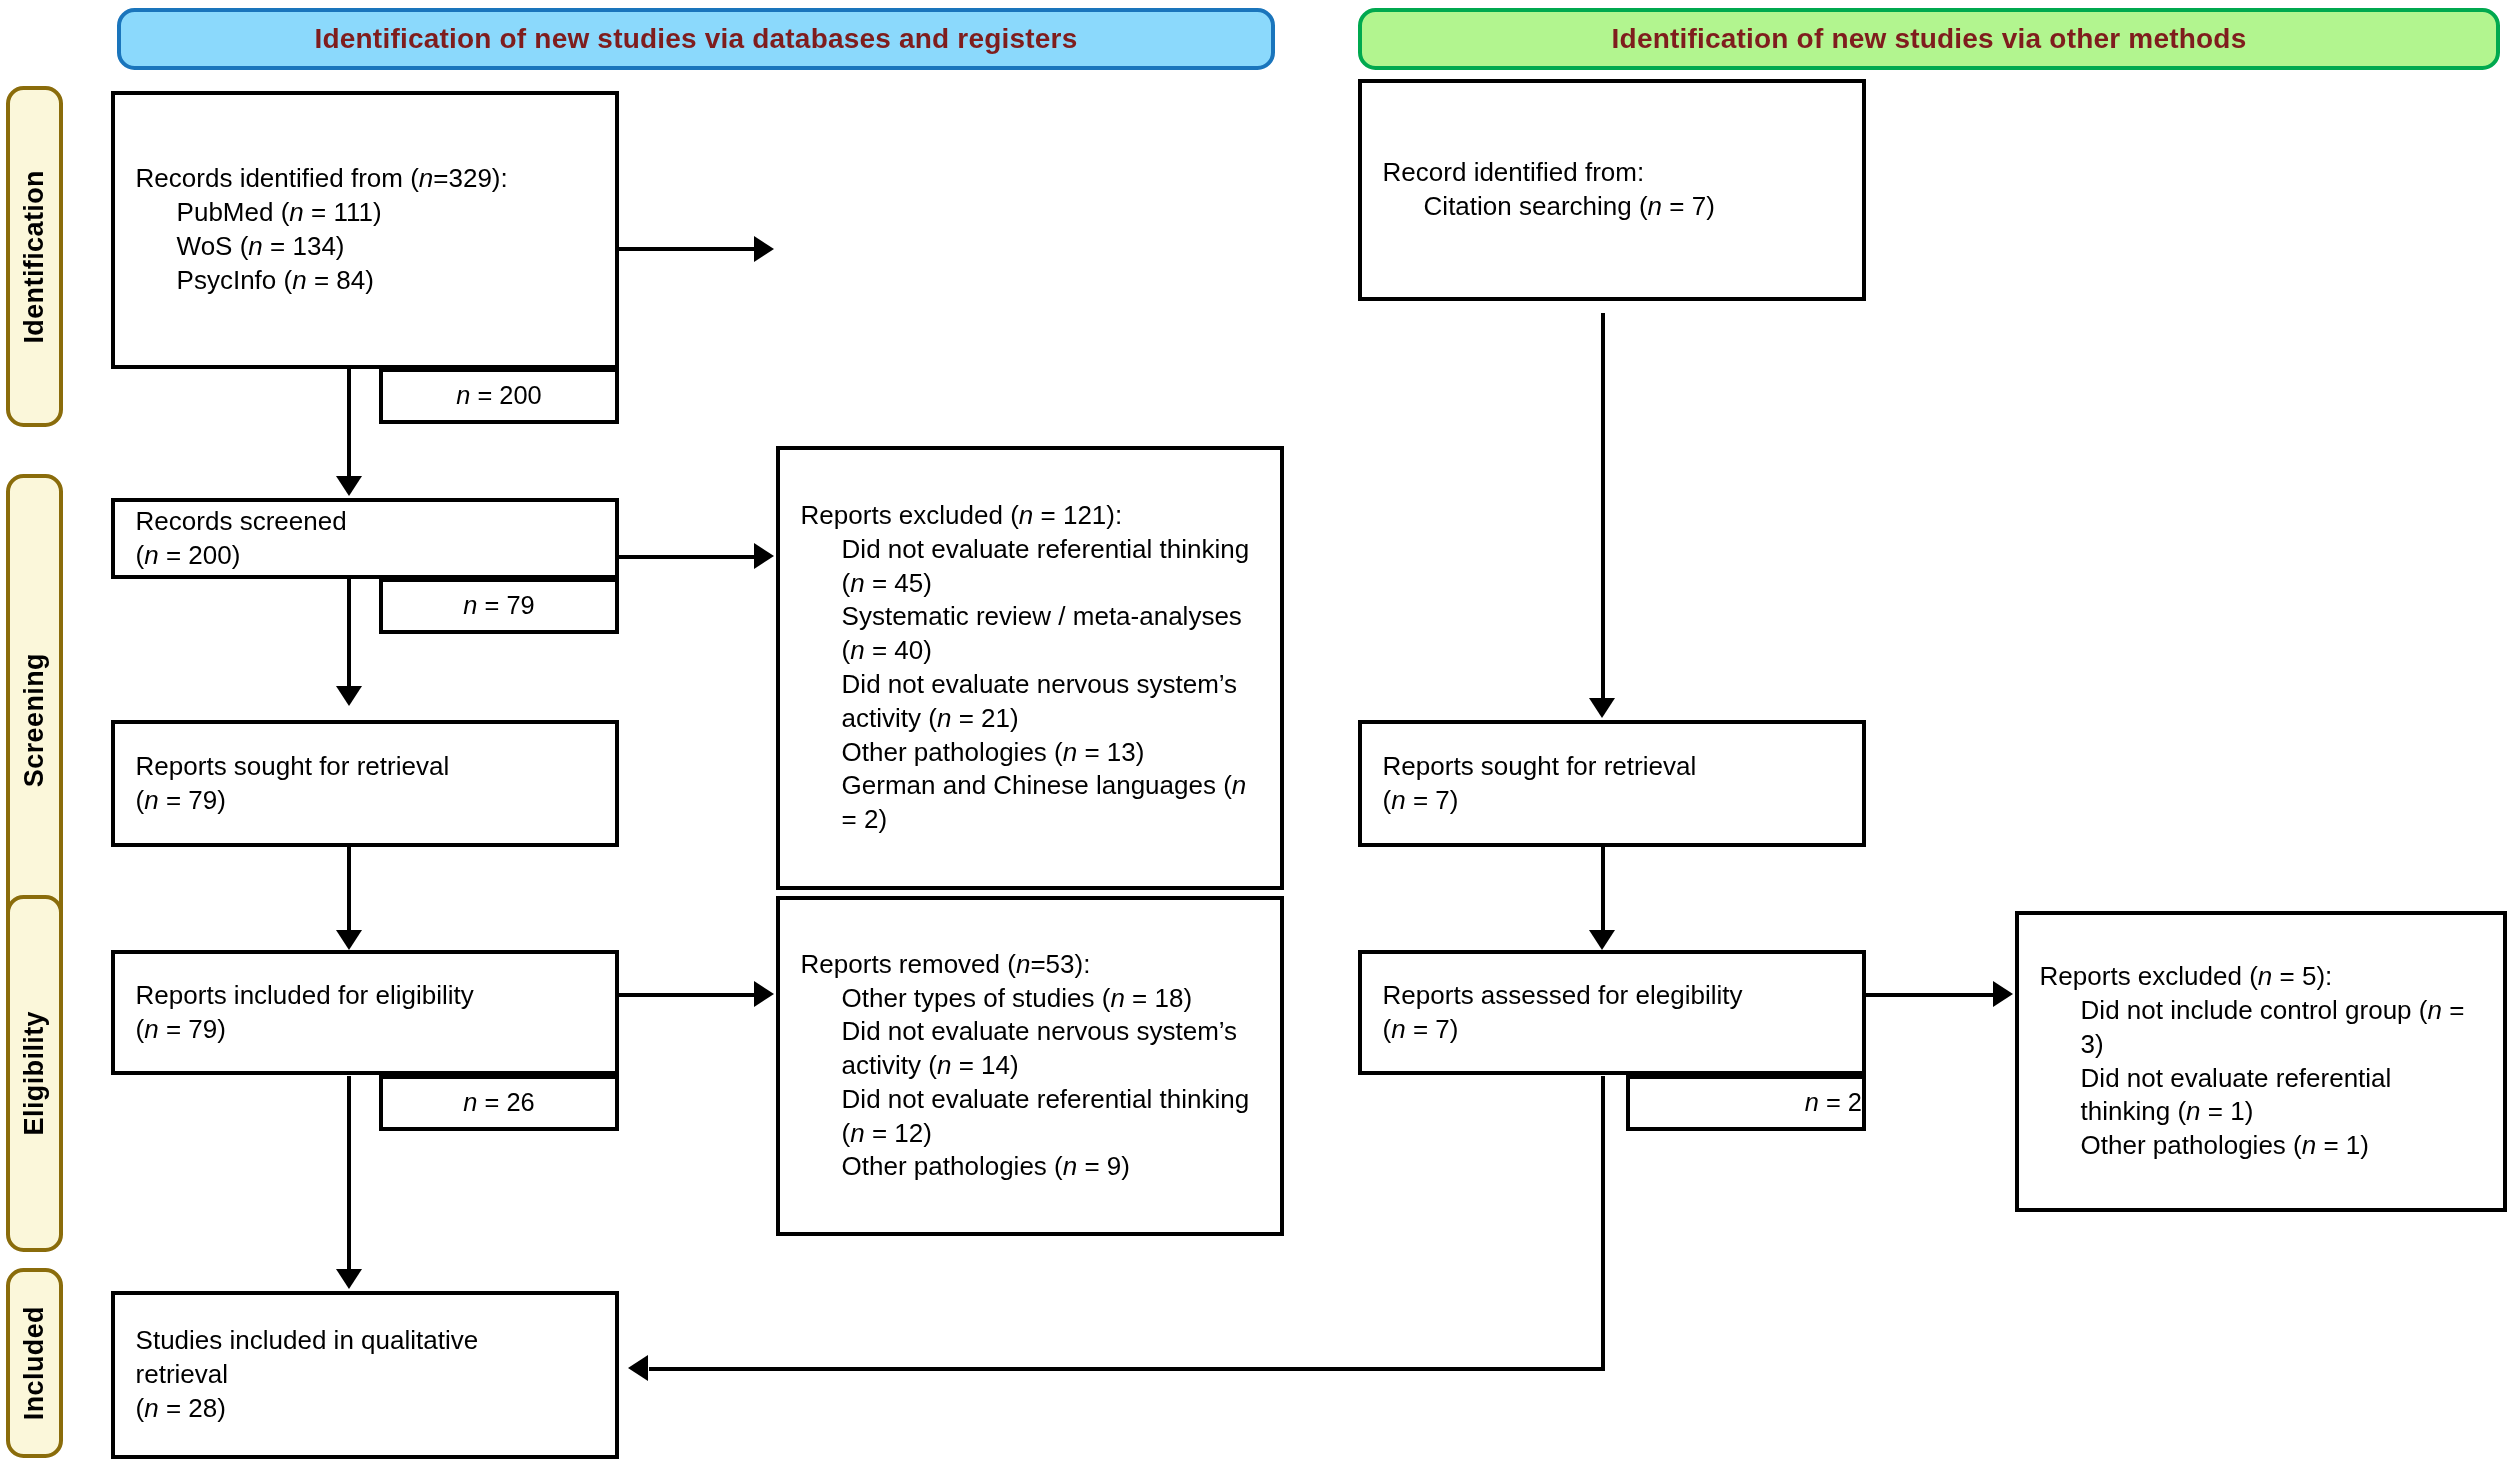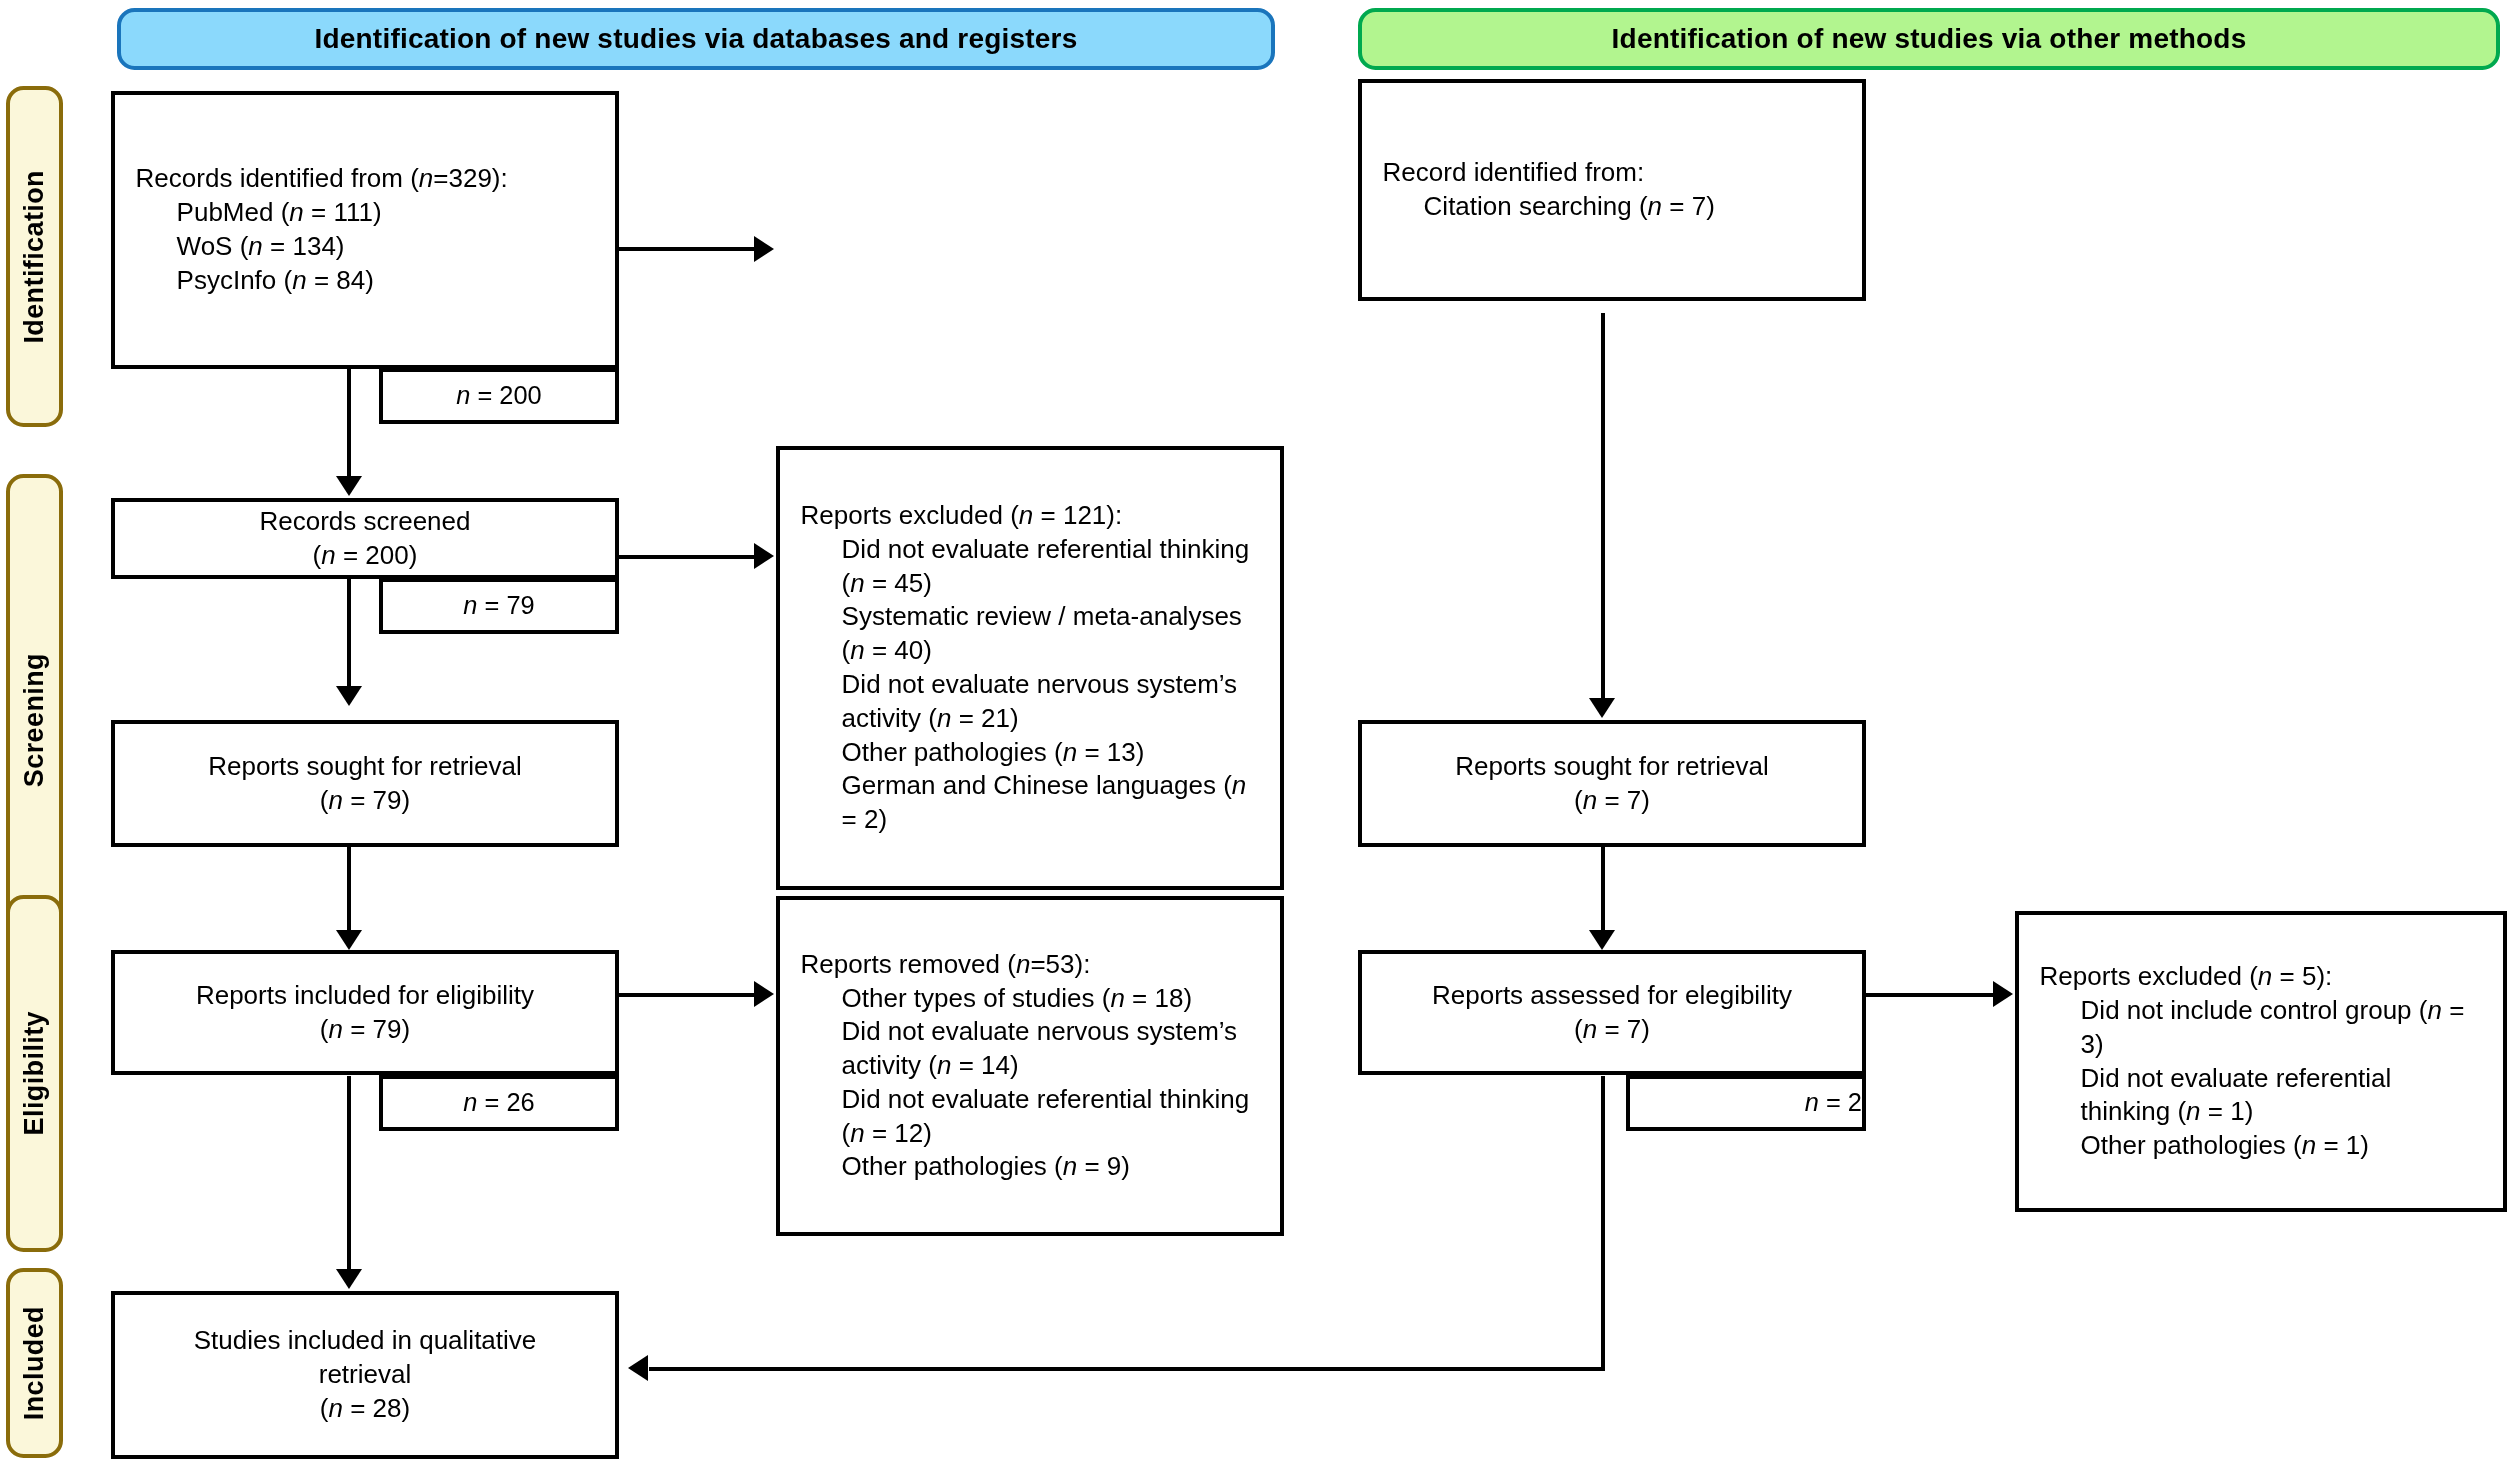--- a/index.html
+++ b/index.html
@@ -18,21 +18,21 @@
   .banner{
     position:absolute;
     box-sizing:border-box;
     border-radius:17.5px;
     display:flex;
     align-items:center;
     justify-content:center;
     font-weight:bold;
     font-size:28px;
     letter-spacing:0.2px;
-    color:#000000;
+    color:#7f1d1d;
     text-align:center;
   }
   .banner.db{
     background:#8BD9FC;
     border:4.8px solid #1A75BC;
   }
   .banner.other{
     background:#B2F58F;
     border:4.8px solid #00A94F;
   }
@@ -65,21 +65,21 @@
     background:#ffffff;
     border:4px solid #000000;
     display:flex;
     flex-direction:column;
     justify-content:center;
     font-size:26px;
     line-height:1.30;
     color:#000;
   }
   .box .txt{display:block;white-space:pre-wrap;}
-  .box.ctr{align-items:center;text-align:center;}
+  .box.ctr{align-items:center;}
   .box.lft{align-items:flex-start;text-align:left;}
   .box .pad{padding:0 20.6px;width:100%;box-sizing:border-box;}
   .indent{padding-left:41px;display:block;}
 
   .box.small{
     font-size:25.4px;
     align-items:center;
     justify-content:center;
     text-align:center;
   }

